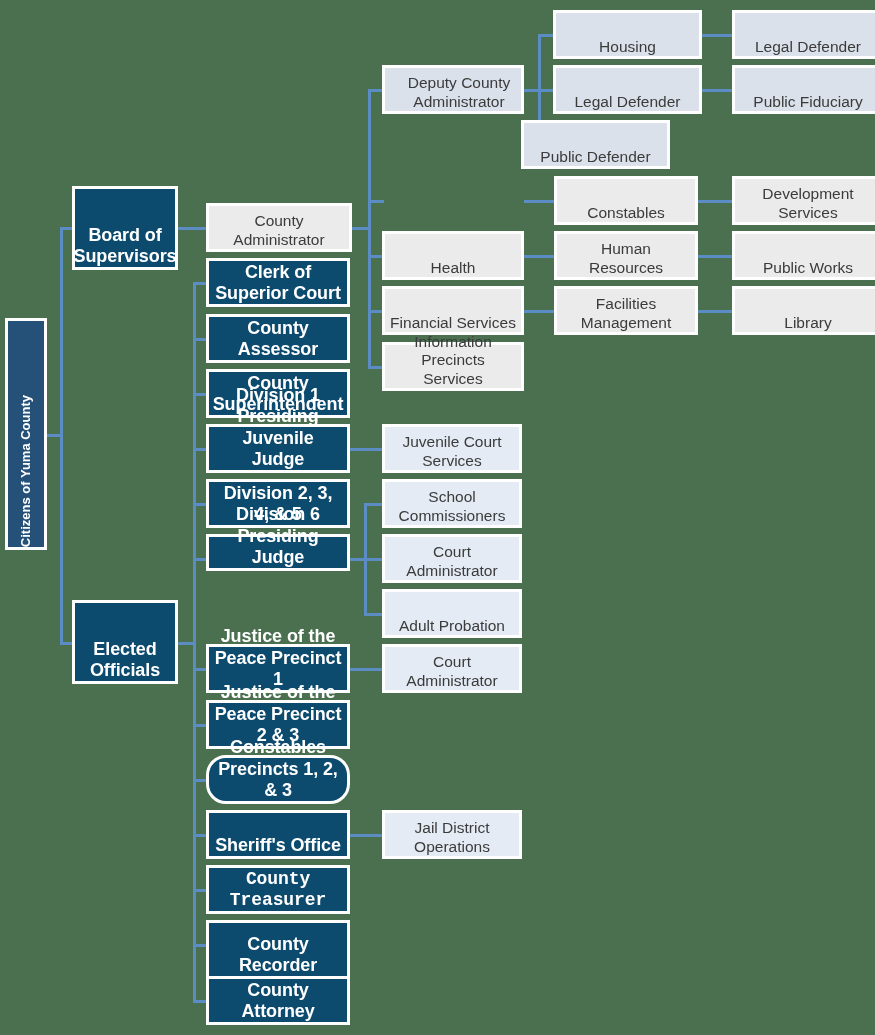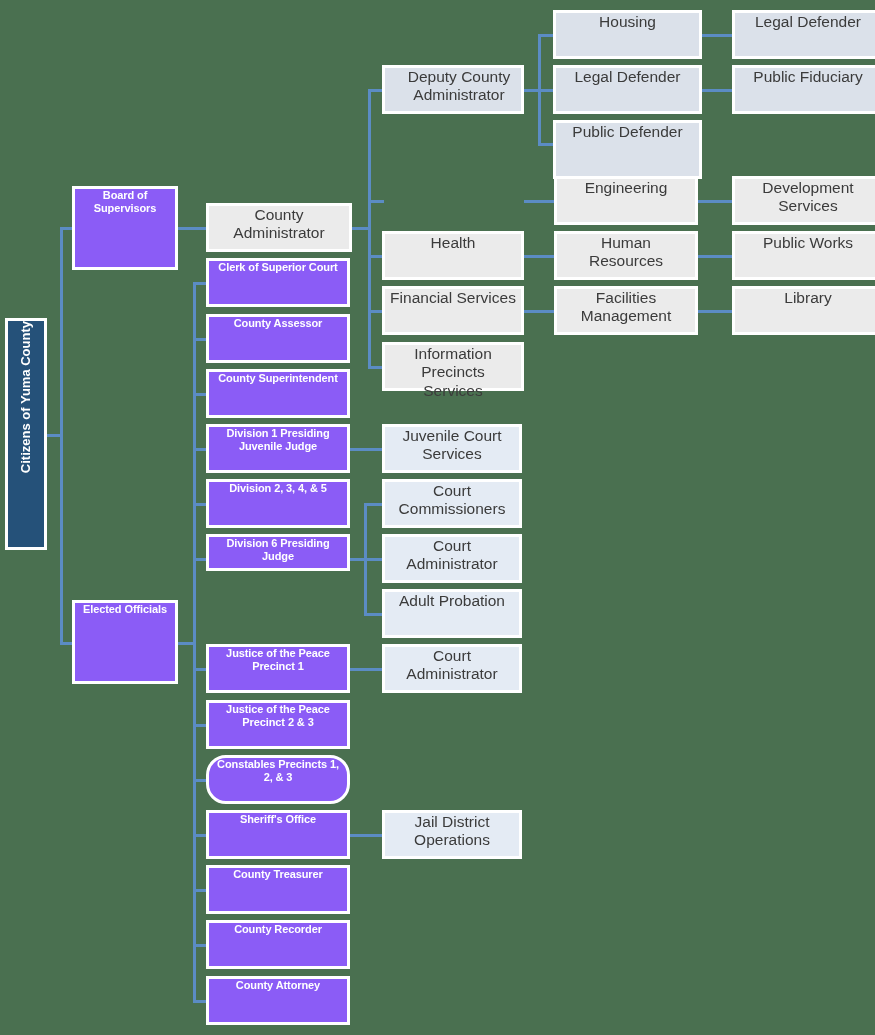--- a/index.html
+++ b/index.html
@@ -15,34 +15,34 @@
   .ln{position:absolute;background:#5b8cc4;}
   .ln.h{height:3px;}
   .ln.v{width:3px;}
 
   
   .node{
     position:absolute;
     box-sizing:border-box;
     border:3px solid #ffffff;
     display:flex;
-    align-items:flex-start;
+    align-items:flex-end;
     justify-content:center;
     text-align:center;
     line-height:1.18;
     z-index:3;
   }
   .node span{display:block;padding:0 5px;}
 
   
   .n-blue{
-    background:#8b5cf6;
+    background:#0c4a6e;
     color:#ffffff;
     font-weight:bold;
-    font-size:11px;
+    font-size:18px;
     letter-spacing:-0.1px;
   }
   
   .n-grey{
     background:#ebebeb;
     color:#3b3b3b;
     font-weight:normal;
     font-size:15.5px;
   }
   
@@ -164,26 +164,26 @@
   <div class="node n-grey" style="left:382px;top:342px;width:142px;height:49px;">
     <span>Information Precincts Services</span>
   </div>
 
   <div class="node n-bluegrey" style="left:553px;top:10px;width:149px;height:49px;">
     <span>Housing</span>
   </div>
   <div class="node n-bluegrey" style="left:553px;top:65px;width:149px;height:49px;">
     <span>Legal Defender</span>
   </div>
-  <div class="node n-bluegrey" style="left:553px;top:120px;width:149px;height:59px;">
+  <div class="node n-bluegrey" style="left:521px;top:120px;width:149px;height:49px;">
     <span>Public Defender</span>
   </div>
 
   <div class="node n-grey" style="left:554px;top:176px;width:144px;height:49px;">
-    <span>Engineering</span>
+    <span>Constables</span>
   </div>
   <div class="node n-grey" style="left:554px;top:231px;width:144px;height:49px;">
     <span>Human Resources</span>
   </div>
   <div class="node n-grey" style="left:554px;top:286px;width:144px;height:49px;">
     <span>Facilities Management</span>
   </div>
 
   <div class="node n-bluegrey" style="left:732px;top:10px;width:152px;height:49px;">
     <span>Legal Defender</span>
@@ -224,35 +224,35 @@
   </div>
   <div class="node n-blue" style="left:206px;top:700px;width:144px;height:49px;">
     <span>Justice of the Peace Precinct 2 &amp; 3</span>
   </div>
   <div class="node n-blue" style="left:206px;top:755px;width:144px;height:49px;border-radius:20px;">
     <span>Constables Precincts 1, 2, &amp; 3</span>
   </div>
   <div class="node n-blue" style="left:206px;top:810px;width:144px;height:49px;">
     <span>Sheriff's Office</span>
   </div>
-  <div class="node n-blue" style="left:206px;top:865px;width:144px;height:49px;">
+  <div class="node n-blue" style="left:206px;top:865px;width:144px;height:49px;font-family:Liberation Mono, monospace;">
     <span>County Treasurer</span>
   </div>
-  <div class="node n-blue" style="left:206px;top:920px;width:144px;height:49px;">
+  <div class="node n-blue" style="left:206px;top:920px;width:144px;height:59px;">
     <span>County Recorder</span>
   </div>
   <div class="node n-blue" style="left:206px;top:976px;width:144px;height:49px;">
     <span>County Attorney</span>
   </div>
 
   <div class="node n-paleblue" style="left:382px;top:424px;width:140px;height:49px;">
     <span>Juvenile Court Services</span>
   </div>
   <div class="node n-paleblue" style="left:382px;top:479px;width:140px;height:49px;">
-    <span>Court Commissioners</span>
+    <span>School Commissioners</span>
   </div>
   <div class="node n-paleblue" style="left:382px;top:534px;width:140px;height:49px;">
     <span>Court Administrator</span>
   </div>
   <div class="node n-paleblue" style="left:382px;top:589px;width:140px;height:49px;">
     <span>Adult Probation</span>
   </div>
   <div class="node n-paleblue" style="left:382px;top:644px;width:140px;height:49px;">
     <span>Court Administrator</span>
   </div>

